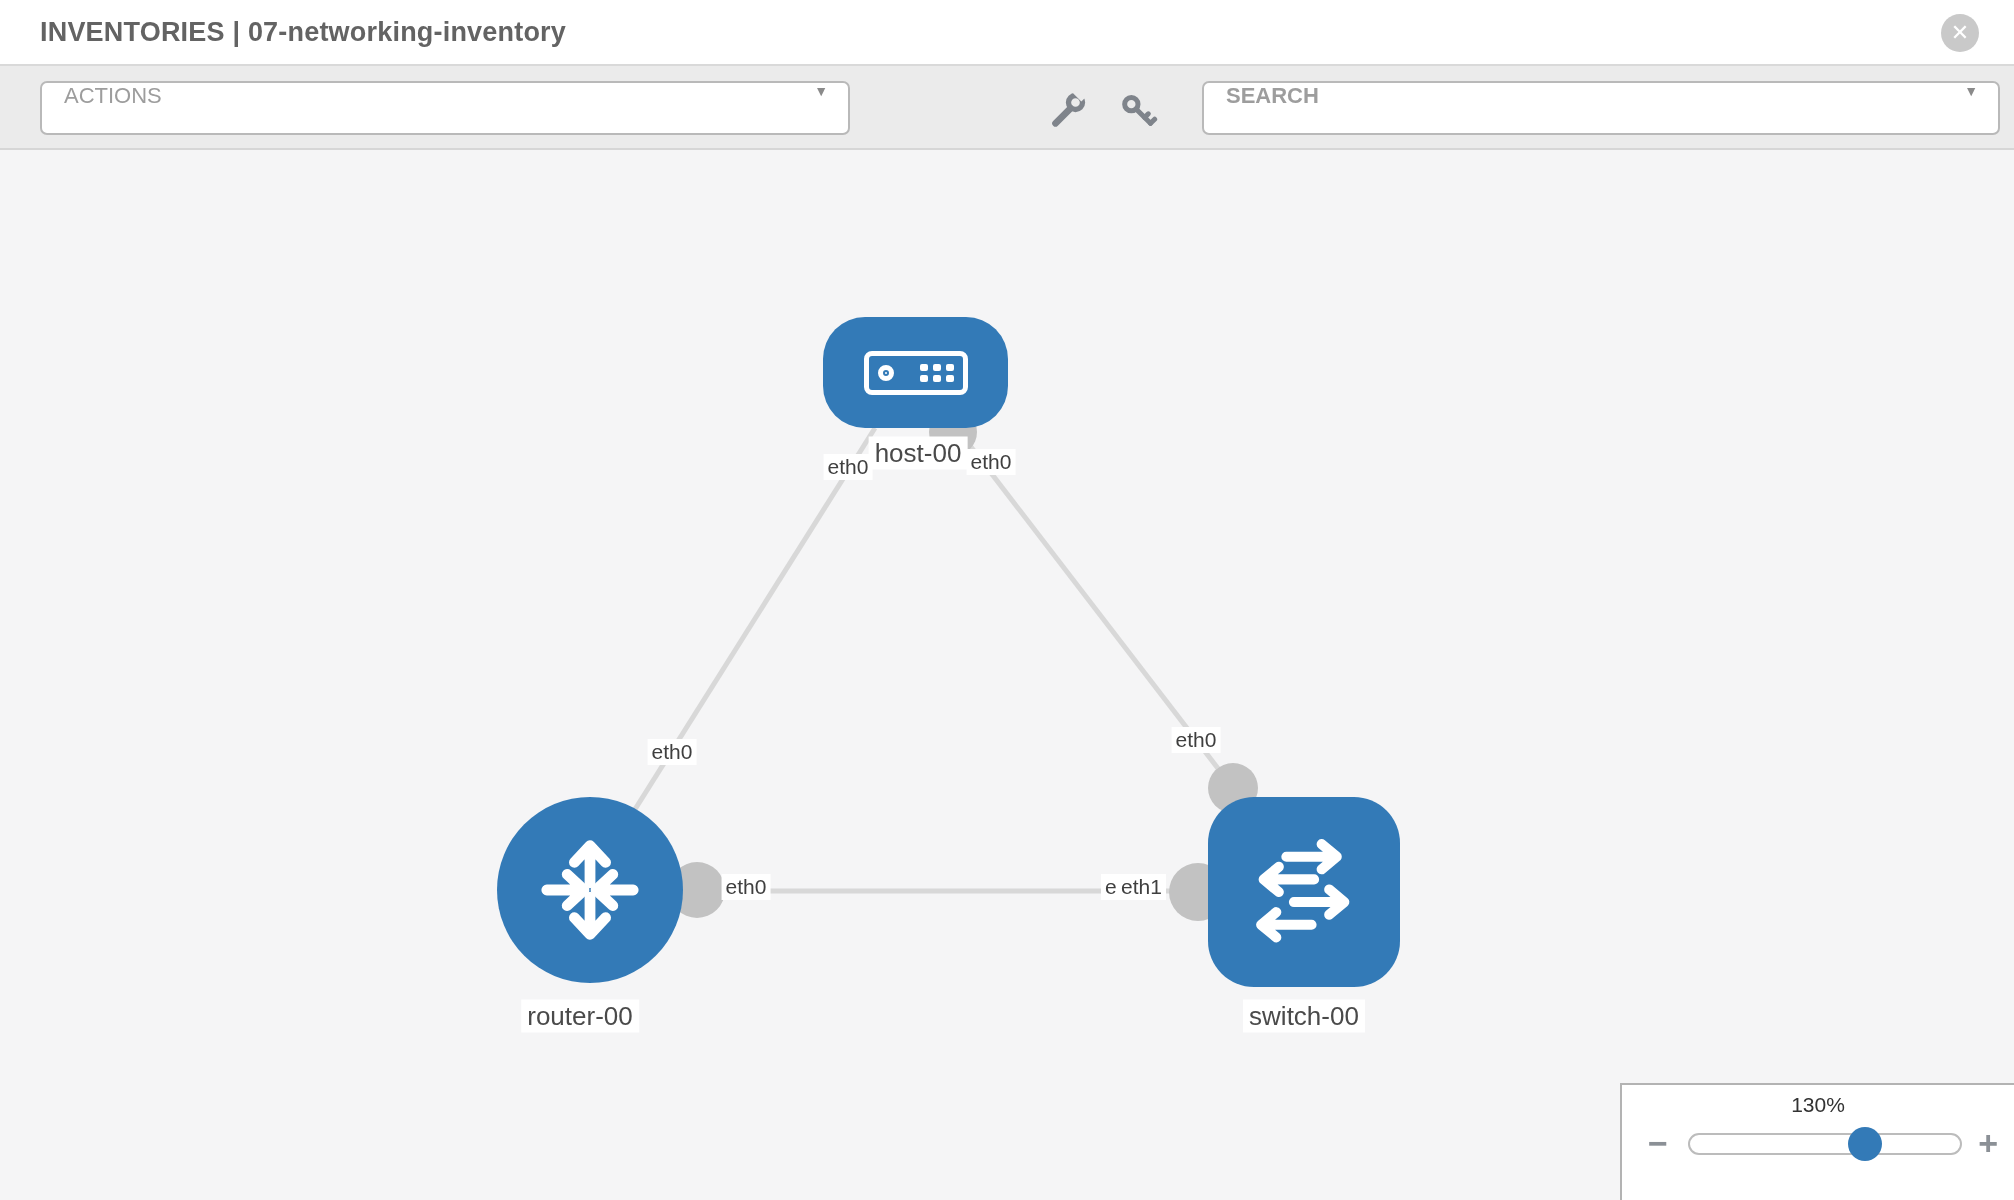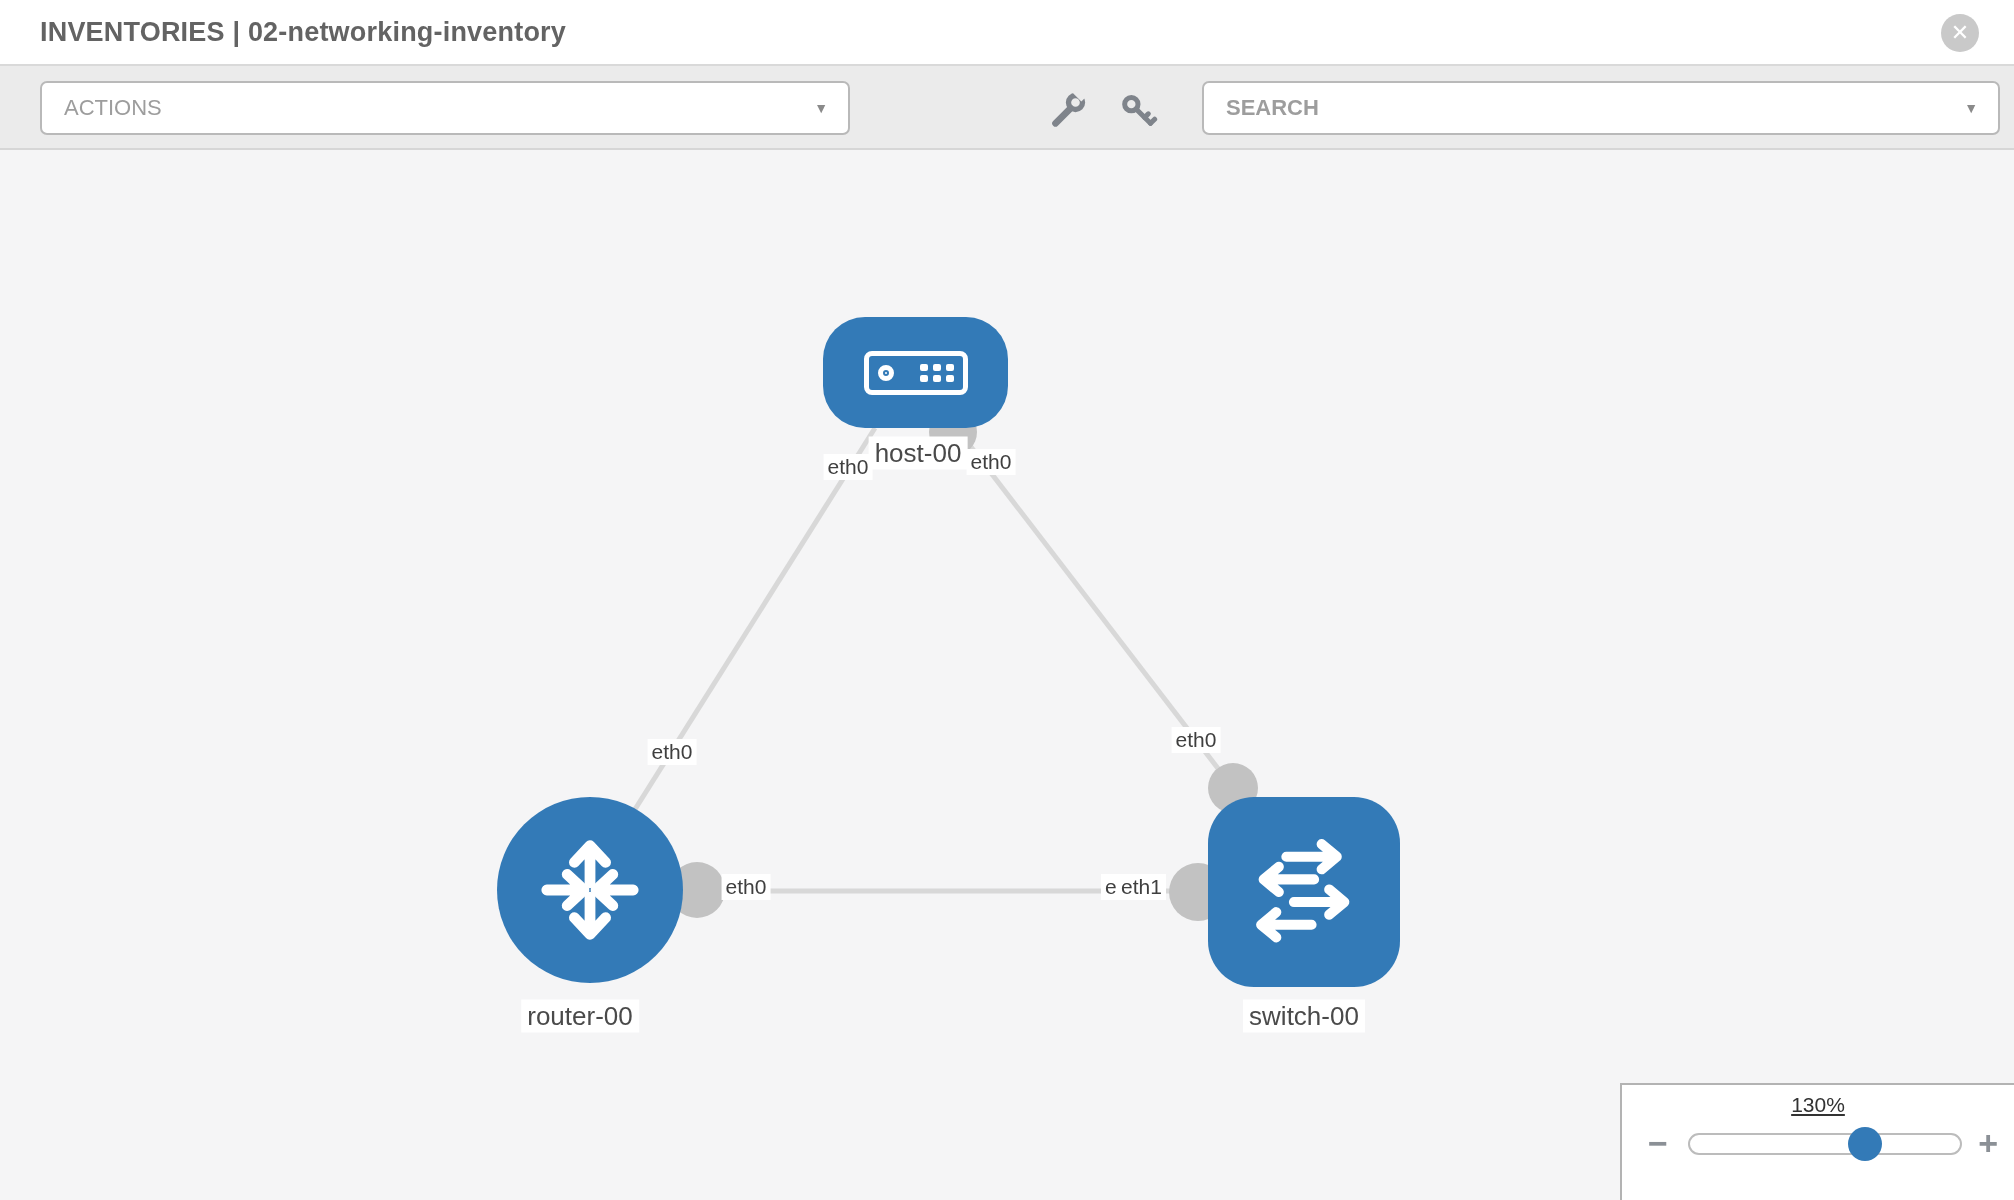--- a/index.html
+++ b/index.html
@@ -12,21 +12,21 @@
   .header-title{position:absolute;left:40px;top:0;height:64px;line-height:64px;
     font-size:27px;font-weight:bold;color:#636363;letter-spacing:.2px;}
   .close-btn{position:absolute;right:35px;top:14px;width:38px;height:38px;border-radius:50%;
     background:#c9c9c9;color:#ffffff;font-size:22px;font-weight:bold;text-align:center;
     line-height:38px;cursor:pointer;}
 
   
   .toolbar{position:absolute;top:66px;left:0;width:2014px;height:84px;background:#ebebeb;
     border-bottom:2px solid #d6d6d6;}
   .fake-select{position:absolute;top:15px;height:54px;background:#ffffff;
-    border:2px solid #b9b9b9;border-radius:7px;display:flex;align-items:center;
+    border:2px solid #b9b9b9;border-radius:7px;display:flex;
     padding:0 22px;color:#9d9d9d;font-size:22px;cursor:pointer;}
   .fake-select .caret{position:absolute;right:20px;color:#8a8a8a;font-size:14px;}
   .sel-actions{left:40px;width:810px;}
   .sel-search{left:1202px;width:798px;font-weight:bold;}
   .tool-icon{position:absolute;top:22px;width:44px;height:44px;display:flex;
     align-items:center;justify-content:center;cursor:pointer;}
   .tool-icon svg{display:block;}
 
   
   .canvas{position:absolute;top:150px;left:0;width:2014px;height:1050px;background:#f5f5f6;}
@@ -55,35 +55,35 @@
   .if-combo{position:absolute;z-index:3;top:724px;left:1101px;height:30px;width:86px;}
   .if-combo .under,.if-combo .over{position:absolute;top:0;background:#ffffff;
     color:#3f3f3f;font-size:21px;padding:1px 4px;white-space:nowrap;}
   .if-combo .under{left:0;}
   .if-combo .over{left:4px;margin-left:12px;}
 
   
   .zoom-panel{position:absolute;right:0;bottom:0;width:394px;height:117px;background:#ffffff;
     border-left:2px solid #b3b3b3;border-top:2px solid #b3b3b3;z-index:4;}
   .zoom-level{position:absolute;top:8px;left:0;width:100%;text-align:center;
-    color:#333333;font-size:21px;text-decoration:underline;}
+    color:#333333;font-size:21px;}
   .zoom-minus,.zoom-plus{position:absolute;top:38px;font-size:34px;font-weight:900;
     color:#8b9096;cursor:pointer;line-height:40px;}
   .zoom-minus{left:26px;}
   .zoom-plus{right:16px;}
   .zoom-track{position:absolute;left:66px;top:48px;width:274px;height:22px;background:#ffffff;
     border:2px solid #bcbcbc;border-radius:12px;cursor:pointer;}
   .zoom-thumb{position:absolute;left:158px;top:-8px;width:34px;height:34px;border-radius:50%;
     background:#337ab7;cursor:grab;}
 </style>
 </head>
 <body>
 
 <div class="header">
-  <div class="header-title">INVENTORIES | 02-networking-inventory</div>
+  <div class="header-title">INVENTORIES | 07-networking-inventory</div>
   <div class="close-btn">
     <span>✕</span>
   </div>
 </div>
 
 <div class="toolbar">
   <div class="fake-select sel-actions">
     <span>ACTIONS</span>
     <span class="caret">▼</span>
   </div>

